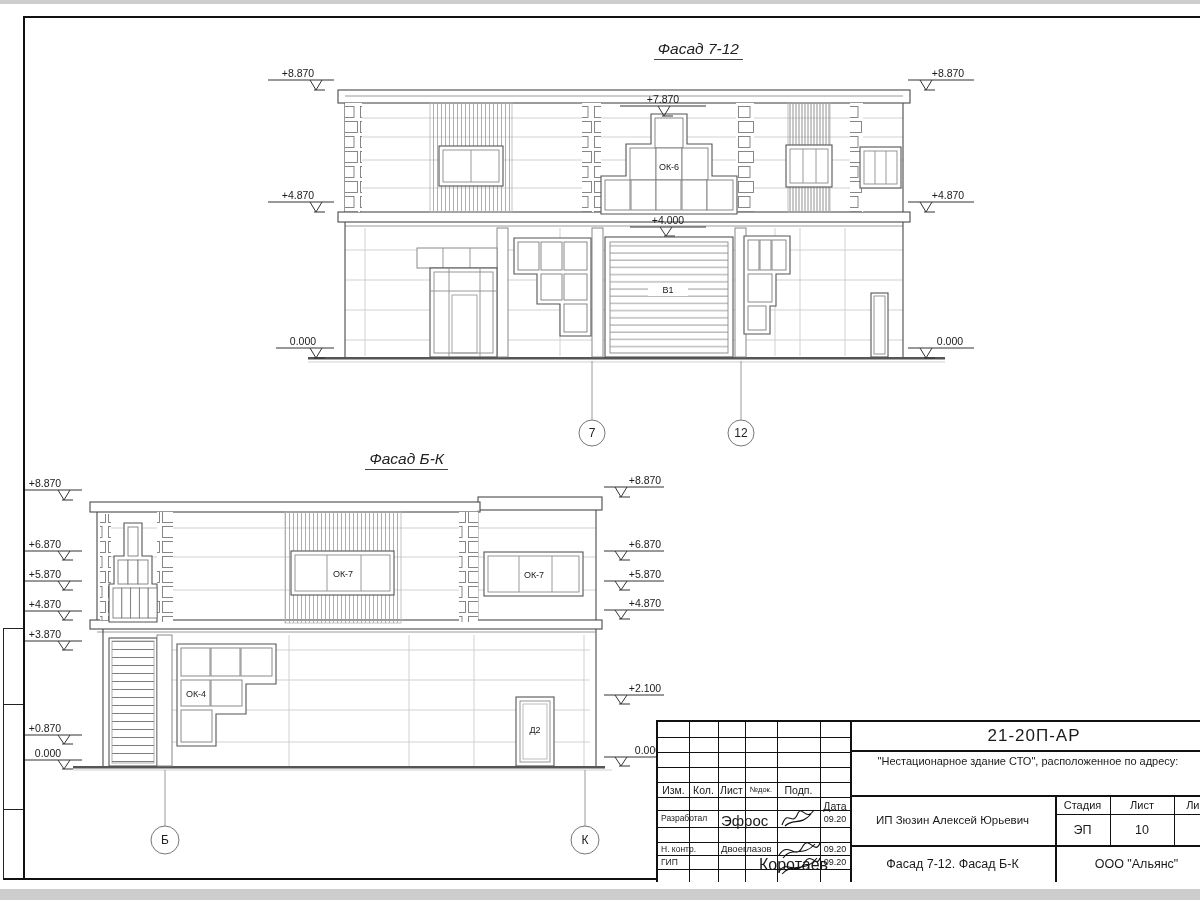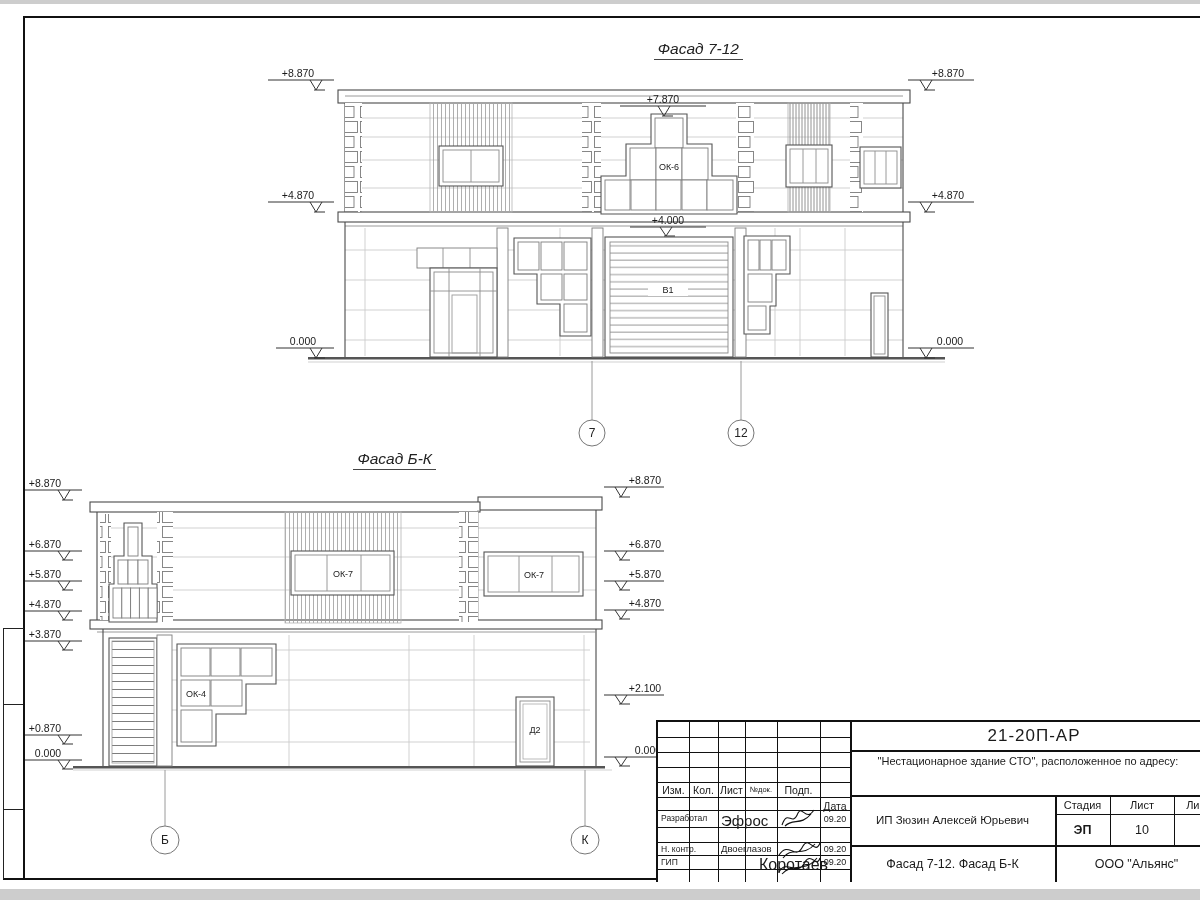--- a/index.html
+++ b/index.html
@@ -40,21 +40,21 @@
 
 <div class="abs" style="left:23px;top:16px;width:1177px;height:0;border-top:2px solid #111;"></div>
 <div class="abs" style="left:23px;top:16px;width:0;height:862px;border-left:2px solid #111;"></div>
 <div class="abs" style="left:3px;top:878px;width:1197px;height:0;border-top:2px solid #111;"></div>
 
 <div class="abs" style="left:3px;top:628px;width:20px;height:250px;border-left:1.5px solid #222;border-top:1.5px solid #222;"></div>
 <div class="abs" style="left:3px;top:704px;width:20px;height:0;border-top:1.5px solid #222;"></div>
 <div class="abs" style="left:3px;top:809px;width:20px;height:0;border-top:1.5px solid #222;"></div>
 
 <div class="ftitle" style="left:583px;top:40px;width:160px;"><span>Фасад 7-12</span></div>
-<div class="ftitle" style="left:302px;top:450px;width:134px;"><span>Фасад Б-К</span></div>
+<div class="ftitle" style="left:314px;top:450px;width:134px;"><span>Фасад Б-К</span></div>
 
 <svg class="abs" style="left:0;top:0;" width="1200" height="900" viewBox="0 0 1200 900">
   <defs>
     <pattern id="vs4" width="4" height="8" patternUnits="userSpaceOnUse">
       <path d="M1.5,0 V8" stroke="#9a9a9a" stroke-width="0.8"></path>
     </pattern>
     <pattern id="vs3" width="3" height="6" patternUnits="userSpaceOnUse">
       <path d="M1,0 V6" stroke="#858585" stroke-width="0.9"></path>
     </pattern>
     <pattern id="hs7" width="12" height="7.2" patternUnits="userSpaceOnUse">
@@ -386,17 +386,17 @@
   </svg>
 
   <div class="txt cellc" style="left:192px;top:1px;width:368px;height:26px;font-size:17px;letter-spacing:1px;">21-20П-АР</div>
   <div class="abs" style="left:200px;top:32px;width:340px;text-align:center;font-size:11px;line-height:15px;">
     <div class="txt" style="position:static;">"Нестационарное здание СТО", расположенное по адресу:</div>
   </div>
   <div class="txt cellc" style="left:192px;top:73px;width:205px;height:50px;font-size:11.5px;">ИП Зюзин Алексей Юрьевич</div>
   <div class="txt cellc" style="left:397px;top:74px;width:55px;height:18px;font-size:11px;">Стадия</div>
   <div class="txt cellc" style="left:452px;top:74px;width:64px;height:18px;font-size:11px;">Лист</div>
   <div class="txt cellc" style="left:516px;top:74px;width:60px;height:18px;font-size:11px;">Листов</div>
-  <div class="txt cellc" style="left:397px;top:92px;width:55px;height:31px;font-size:12.5px;font-weight:bold;">ЭП</div>
+  <div class="txt cellc" style="left:397px;top:92px;width:55px;height:31px;font-size:12.5px;">ЭП</div>
   <div class="txt cellc" style="left:452px;top:92px;width:64px;height:31px;font-size:12.5px;">10</div>
   <div class="txt cellc" style="left:192px;top:123px;width:205px;height:37px;font-size:12.5px;">Фасад 7-12. Фасад Б-К</div>
   <div class="txt cellc" style="left:397px;top:123px;width:163px;height:37px;font-size:12.5px;">ООО "Альянс"</div>
 </div>
 
 </body></html>

